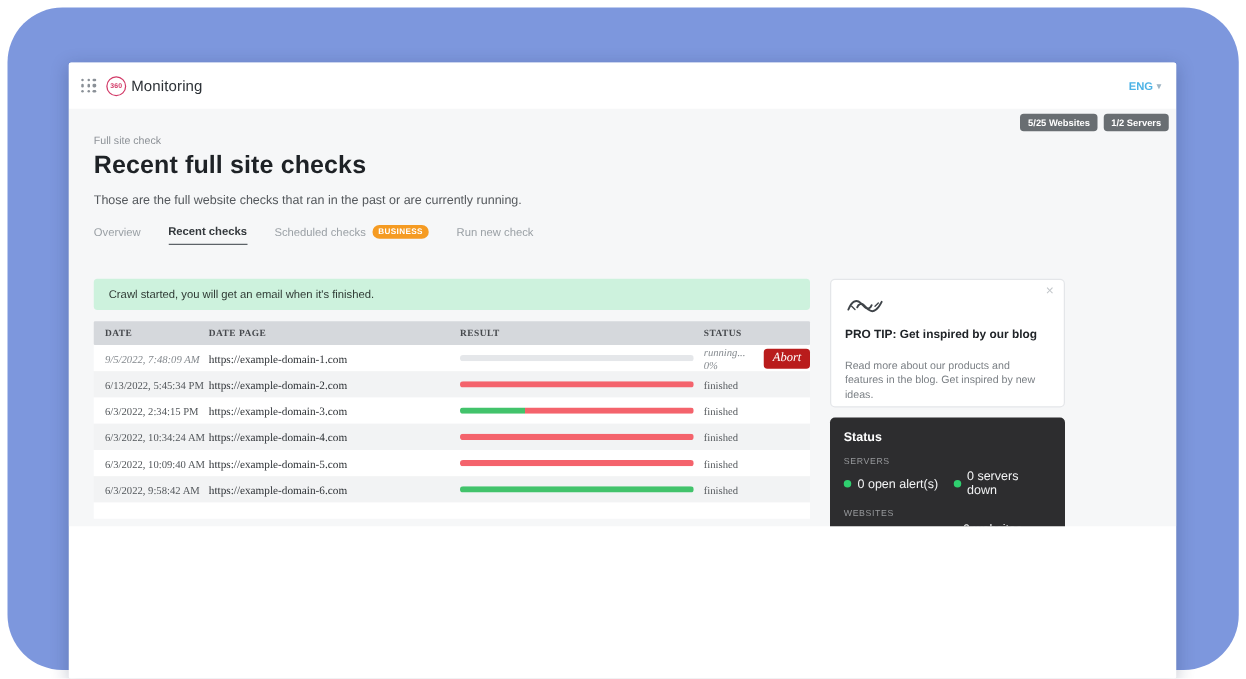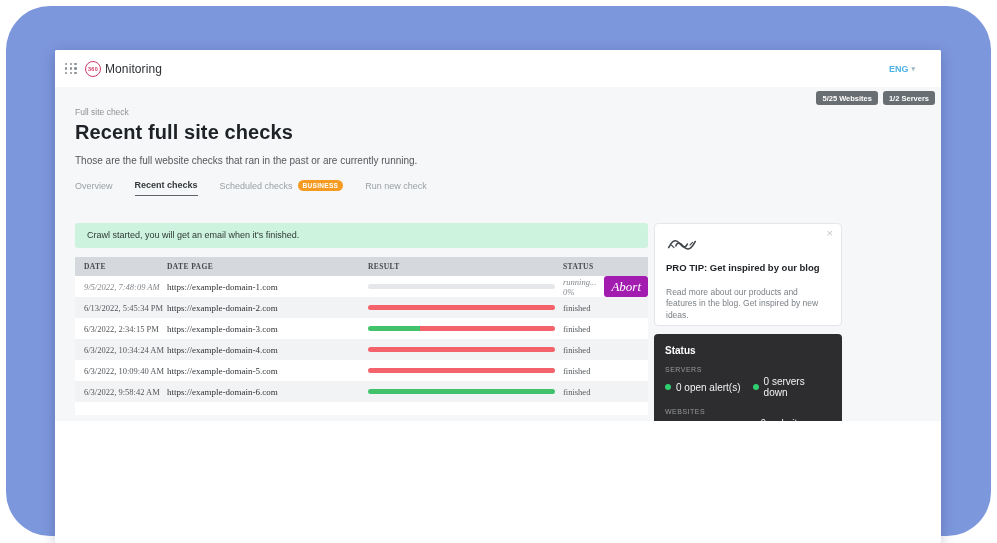--- a/index.html
+++ b/index.html
@@ -16,58 +16,58 @@
   .app-header { height:37px; background:#fff; display:flex; align-items:stretch; padding-left:10px; position:relative; }
   .hdr-left { display:flex; align-items:center; gap:8px; }
   .grid-icon { width:12px; height:12px; display:grid; grid-template-columns:repeat(3,1fr); gap:2px; cursor:pointer; }
   .grid-icon i { width:2.4px; height:2.4px; border-radius:50%; background:#8a9097; }
   .logo { display:flex; align-items:center; gap:4px; }
   .logo-ring { width:16px; height:16px; border-radius:50%; border:1.6px solid #d23b68; color:#d23b68; font-size:5.5px; font-weight:700; display:flex; align-items:center; justify-content:center; letter-spacing:.2px; }
   .logo-name { font-size:12px; color:#2c3136; font-weight:500; letter-spacing:.1px; }
   .main-nav { display:flex; align-items:stretch; margin-left:22px; }
   .nav-item { display:flex; align-items:center; padding:0 10px; font-size:9.5px; font-weight:700; color:#3c4348; cursor:pointer; position:relative; }
   .nav-item.active::after { content:""; position:absolute; left:0; right:0; bottom:0; height:2.5px; background:#45a9e0; }
-  .lang-switch { position:absolute; right:26px; top:0; height:37px; display:flex; align-items:center; font-size:9px; font-weight:700; color:#4db3e6; cursor:pointer; gap:3px; }
+  .lang-switch { position:absolute; right:12px; top:0; height:37px; display:flex; align-items:center; font-size:9px; font-weight:700; color:#4db3e6; cursor:pointer; gap:3px; }
   .lang-caret { font-size:7px; color:#9fb6c4; }
 
   
   .content { position:relative; height:334px; background:#f6f7f8; overflow:hidden; }
 
   .usage-badges { position:absolute; top:4px; right:6px; display:flex; gap:5px; }
   .usage-badge { background:#696e72; color:#fff; font-size:7.5px; font-weight:700; padding:2.5px 6px; border-radius:3px; cursor:pointer; }
 
   .page-head { padding:20px 0 0 20px; }
   .breadcrumb { font-size:8.5px; color:#8d9297; }
   .page-title { font-size:20px; font-weight:700; color:#1e2226; margin-top:4px; letter-spacing:.1px; }
   .page-desc { font-size:10px; color:#54585c; margin-top:11px; }
 
   .tabs { display:flex; align-items:center; margin:14px 0 0 20px; }
   .tab { font-size:9px; color:#999fa0; color:#9aa0a5; margin-right:22px; padding-bottom:5px; cursor:pointer; display:flex; align-items:center; gap:5px; }
   .tab.active { color:#33383c; font-weight:700; border-bottom:1.5px solid #5d6368; }
   .tab-badge { background:#f59b22; color:#fff; font-size:6.5px; font-weight:700; padding:2px 5px; border-radius:7px; letter-spacing:.3px; }
 
-  .columns { display:flex; margin:27px 0 0 20px; gap:6px; align-items:flex-start; }
+  .columns { display:flex; margin:27px 0 0 20px; gap:16px; align-items:flex-start; }
   .col-left { width:573px; }
   .col-right { width:188px; }
 
   .banner { height:25px; line-height:25px; background:#cdf2dd; border-radius:3px; font-size:9px; color:#2f3a34; padding-left:12px; }
 
   .check-table { margin-top:9px;font-family:Liberation Serif, serif; }
   .thead { display:grid; grid-template-columns:83px 201px 195px 1fr; background:#d5d8dc; height:19px; align-items:center; padding-left:9px; border-radius:1px; }
   .th { font-size:7.5px; font-weight:700; color:#46494d; letter-spacing:.4px; }
   .trow { display:grid; grid-template-columns:83px 201px 195px 1fr; height:21px; align-items:center; padding-left:9px; background:#fff; cursor:pointer; }
   .trow:nth-child(even) { background:#f2f3f4; }
   .td-date { font-size:8.5px; color:#54585c; }
   .trow.running .td-date, .trow.running .status-text { font-style:italic; color:#84898e; }
   .td-url { font-size:9px; color:#2f3337; }
   .bar { width:187px; height:5px; border-radius:3px; overflow:hidden; display:flex; }
   .bar .seg { height:100%; display:block; }
   .td-status { display:flex; align-items:center; gap:5px; }
   .status-text { font-size:8.5px; color:#54585c; }
-  .abort-btn { border:none; background:#a21caf; color:#fff; font-size:13px; font-style:italic; font-family:inherit; padding:2.5px 7px; border-radius:3px; cursor:pointer; }
+  .abort-btn { border:none; background:#b91c1c; color:#fff; font-size:10px; font-style:italic; font-family:inherit; padding:2.5px 7px; border-radius:3px; cursor:pointer; }
   .table-tail { height:13px; background:#fff; }
 
   
   .protip-card { position:relative; background:#fff; border:1px solid #e4e6e9; border-radius:4px; padding:10px 11px; height:103px; overflow:hidden; }
   .protip-close { position:absolute; top:4px; right:8px; font-size:11px; color:#c2c6ca; cursor:pointer; line-height:1; }
   .handshake-icon { display:block; }
   .protip-title { font-size:9.5px; font-weight:700; color:#202428; margin-top:6px; }
   .protip-body { font-size:8.5px; color:#7a7f84; line-height:1.35; margin-top:14px; }
   .protip-btn { margin-top:8px; border:none; background:#4cb4e2; color:#fff; font-size:8px; font-family:inherit; padding:4px 9px; border-radius:3px; cursor:pointer; }
 

